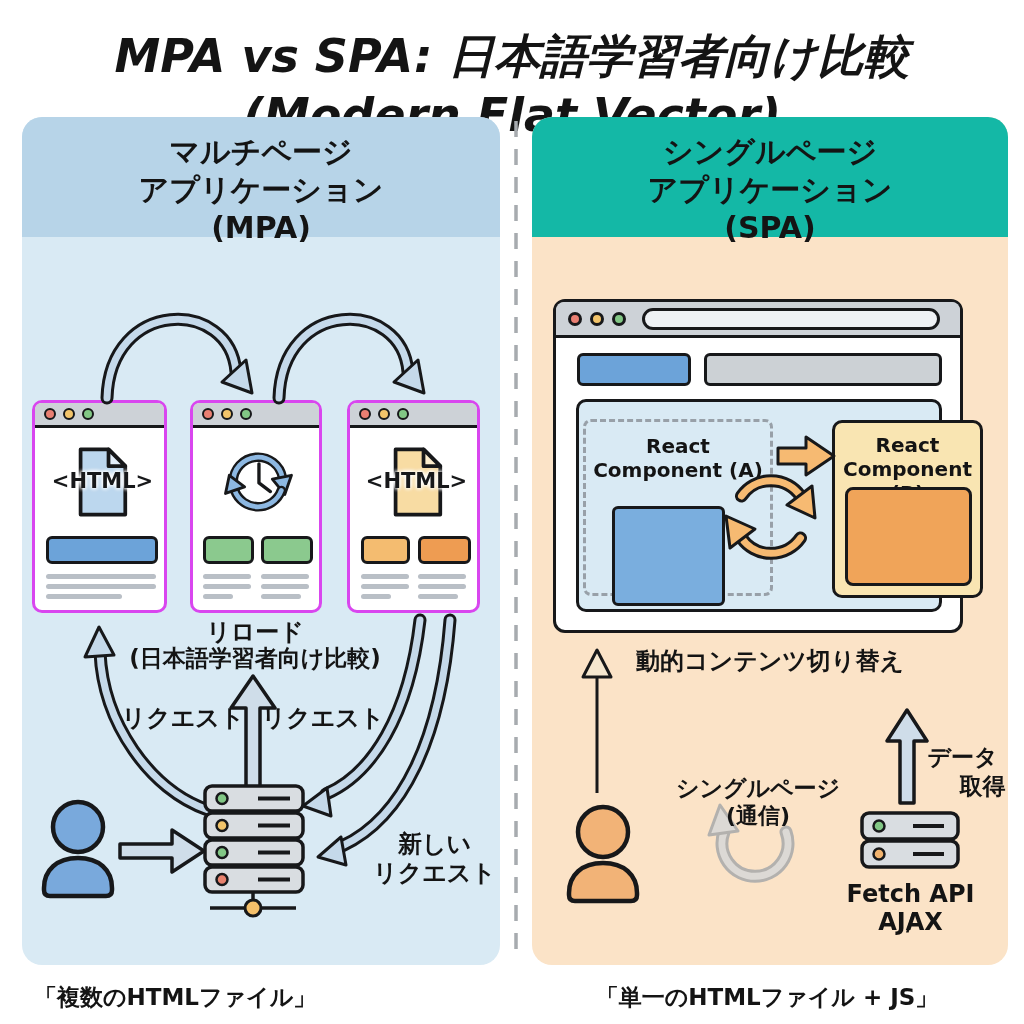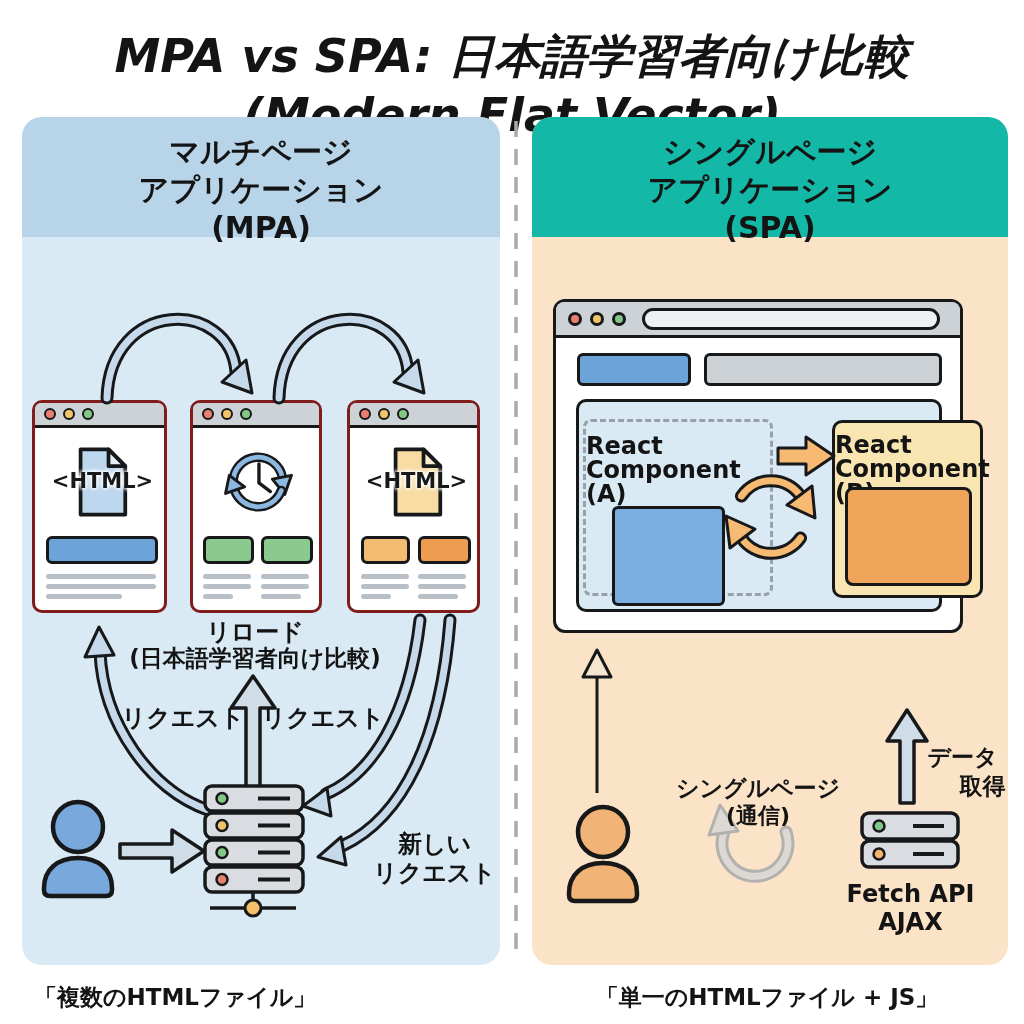--- a/index.html
+++ b/index.html
@@ -11,42 +11,42 @@
   .panel{position:absolute;top:117px;height:848px;border-radius:20px;}
   .panel-left{left:22px;width:478px;background:#d9eaf4;}
   .panel-right{left:532px;width:476px;background:#fbe3c7;}
   .panel-hdr{position:absolute;left:0;top:0;right:0;height:120px;border-radius:20px 20px 0 0;
              text-align:center;font-weight:bold;font-size:30px;line-height:38px;padding-top:16px;box-sizing:border-box;}
   .hdr-left{background:#b7d4e8;}
   .hdr-right{background:#14b8a6;}
   .panel-hdr span{display:block;}
   .lbl{position:absolute;font-weight:bold;text-align:center;color:#141414;z-index:6;}
   
-  .bw{position:absolute;background:#ffffff;border:3px solid #7f1d1d;border-radius:10px;box-sizing:border-box;z-index:2;}
+  .bw{position:absolute;background:#ffffff;border:3px solid #d946ef;border-radius:10px;box-sizing:border-box;z-index:2;}
   .bw-bar{height:25px;background:#cdd2d7;border-bottom:3px solid #17181a;border-radius:6px 6px 0 0;
           display:flex;align-items:center;gap:7px;padding-left:9px;box-sizing:border-box;}
   .dot{width:12px;height:12px;border-radius:50%;border:2.5px solid #17181a;box-sizing:border-box;}
   .dot-red{background:#e97f72;}.dot-yellow{background:#f2c46a;}.dot-green{background:#82c785;}
   .cbar{position:absolute;border:3px solid #17181a;border-radius:6px;box-sizing:border-box;}
   .cline{position:absolute;height:5px;background:#b9bfc6;border-radius:3px;}
   .htmltxt{position:absolute;text-align:center;font-weight:bold;font-size:21px;color:#17181a;
            text-shadow:0 0 4px #fff,0 0 4px #fff,0 0 5px #fff;}
   
   .bw-lg{position:absolute;left:553px;top:299px;width:410px;height:334px;background:#ffffff;
          border:3.5px solid #17181a;border-radius:12px;box-sizing:border-box;z-index:2;}
   .bw-lg-bar{height:36px;background:#cdd2d7;border-bottom:3.5px solid #17181a;border-radius:8px 8px 0 0;
              display:flex;align-items:center;gap:8px;padding-left:12px;box-sizing:border-box;}
   .dot-lg{width:14px;height:14px;border-radius:50%;border:3px solid #17181a;box-sizing:border-box;}
   .urlbar{position:absolute;left:86px;top:6px;width:298px;height:22px;background:#eef1f4;
           border:3px solid #17181a;border-radius:12px;box-sizing:border-box;}
   .content-area{position:absolute;left:20px;top:97px;width:366px;height:213px;background:#d9eaf4;
                 border:3px solid #17181a;border-radius:10px;box-sizing:border-box;}
   .dashedbox{position:absolute;left:4px;top:17px;width:190px;height:177px;border:3px dashed #98a0a8;
              border-radius:8px;box-sizing:border-box;}
-  .comp-label{position:absolute;width:100%;text-align:left;font-weight:bold;font-size:24px;line-height:24px;color:#141414;}
+  .comp-label{position:absolute;width:100%;text-align:center;font-weight:bold;font-size:20px;line-height:24px;color:#141414;}
   .comp-label span{display:block;}
   .bluesq{position:absolute;left:26px;top:84px;width:113px;height:100px;background:#7aaede;
           border:3px solid #17181a;border-radius:6px;box-sizing:border-box;}
   .cardB{position:absolute;left:832px;top:420px;width:151px;height:178px;background:#f9e5b2;
          border:3.5px solid #17181a;border-radius:10px;box-sizing:border-box;z-index:4;}
   .orangesq{position:absolute;left:10px;top:64px;width:127px;height:99px;background:#f0a459;
             border:3px solid #17181a;border-radius:8px;box-sizing:border-box;}
   .overlay{position:absolute;left:0;top:0;z-index:5;pointer-events:none;}
   
   .ao{fill:none;stroke:#17181a;stroke-width:13;stroke-linecap:round;}
@@ -270,20 +270,21 @@
     </g>
   </svg>
 
   <div class="lbl" style="left:100px;top:616px;width:310px;font-size:24px;">リロード</div>
   <div class="lbl" style="left:55px;top:643px;width:400px;font-size:23px;">(日本語学習者向け比較)</div>
   <div class="lbl" style="left:118px;top:702px;width:130px;font-size:24px;">リクエスト</div>
   <div class="lbl" style="left:258px;top:702px;width:130px;font-size:24px;">リクエスト</div>
   <div class="lbl" style="left:372px;top:828px;width:125px;font-size:24px;">新しい</div>
   <div class="lbl" style="left:372px;top:857px;width:125px;font-size:24px;">リクエスト</div>
 
+  <div class="lbl" style="left:615px;top:645px;width:310px;font-size:24px;">動的コンテンツ切り替え</div>
   <div class="lbl" style="left:648px;top:773px;width:220px;font-size:23px;">シングルページ</div>
   <div class="lbl" style="left:673px;top:801px;width:170px;font-size:22px;">(通信)</div>
   <div class="lbl" style="left:915px;top:742px;width:95px;font-size:23px;">データ</div>
   <div class="lbl" style="left:915px;top:771px;width:95px;font-size:23px;margin-left:20px;">取得</div>
   <div class="lbl" style="left:843px;top:880px;width:135px;font-size:24px;">Fetch API /</div>
   <div class="lbl" style="left:843px;top:908px;width:135px;font-size:24px;">AJAX</div>
 
   <div class="caption" style="left:26px;width:470px;text-align:left;">「複数のHTMLファイル」</div>
   <div class="caption" style="left:528px;width:462px;text-align:center;">「単一のHTMLファイル + JS」</div>
 

